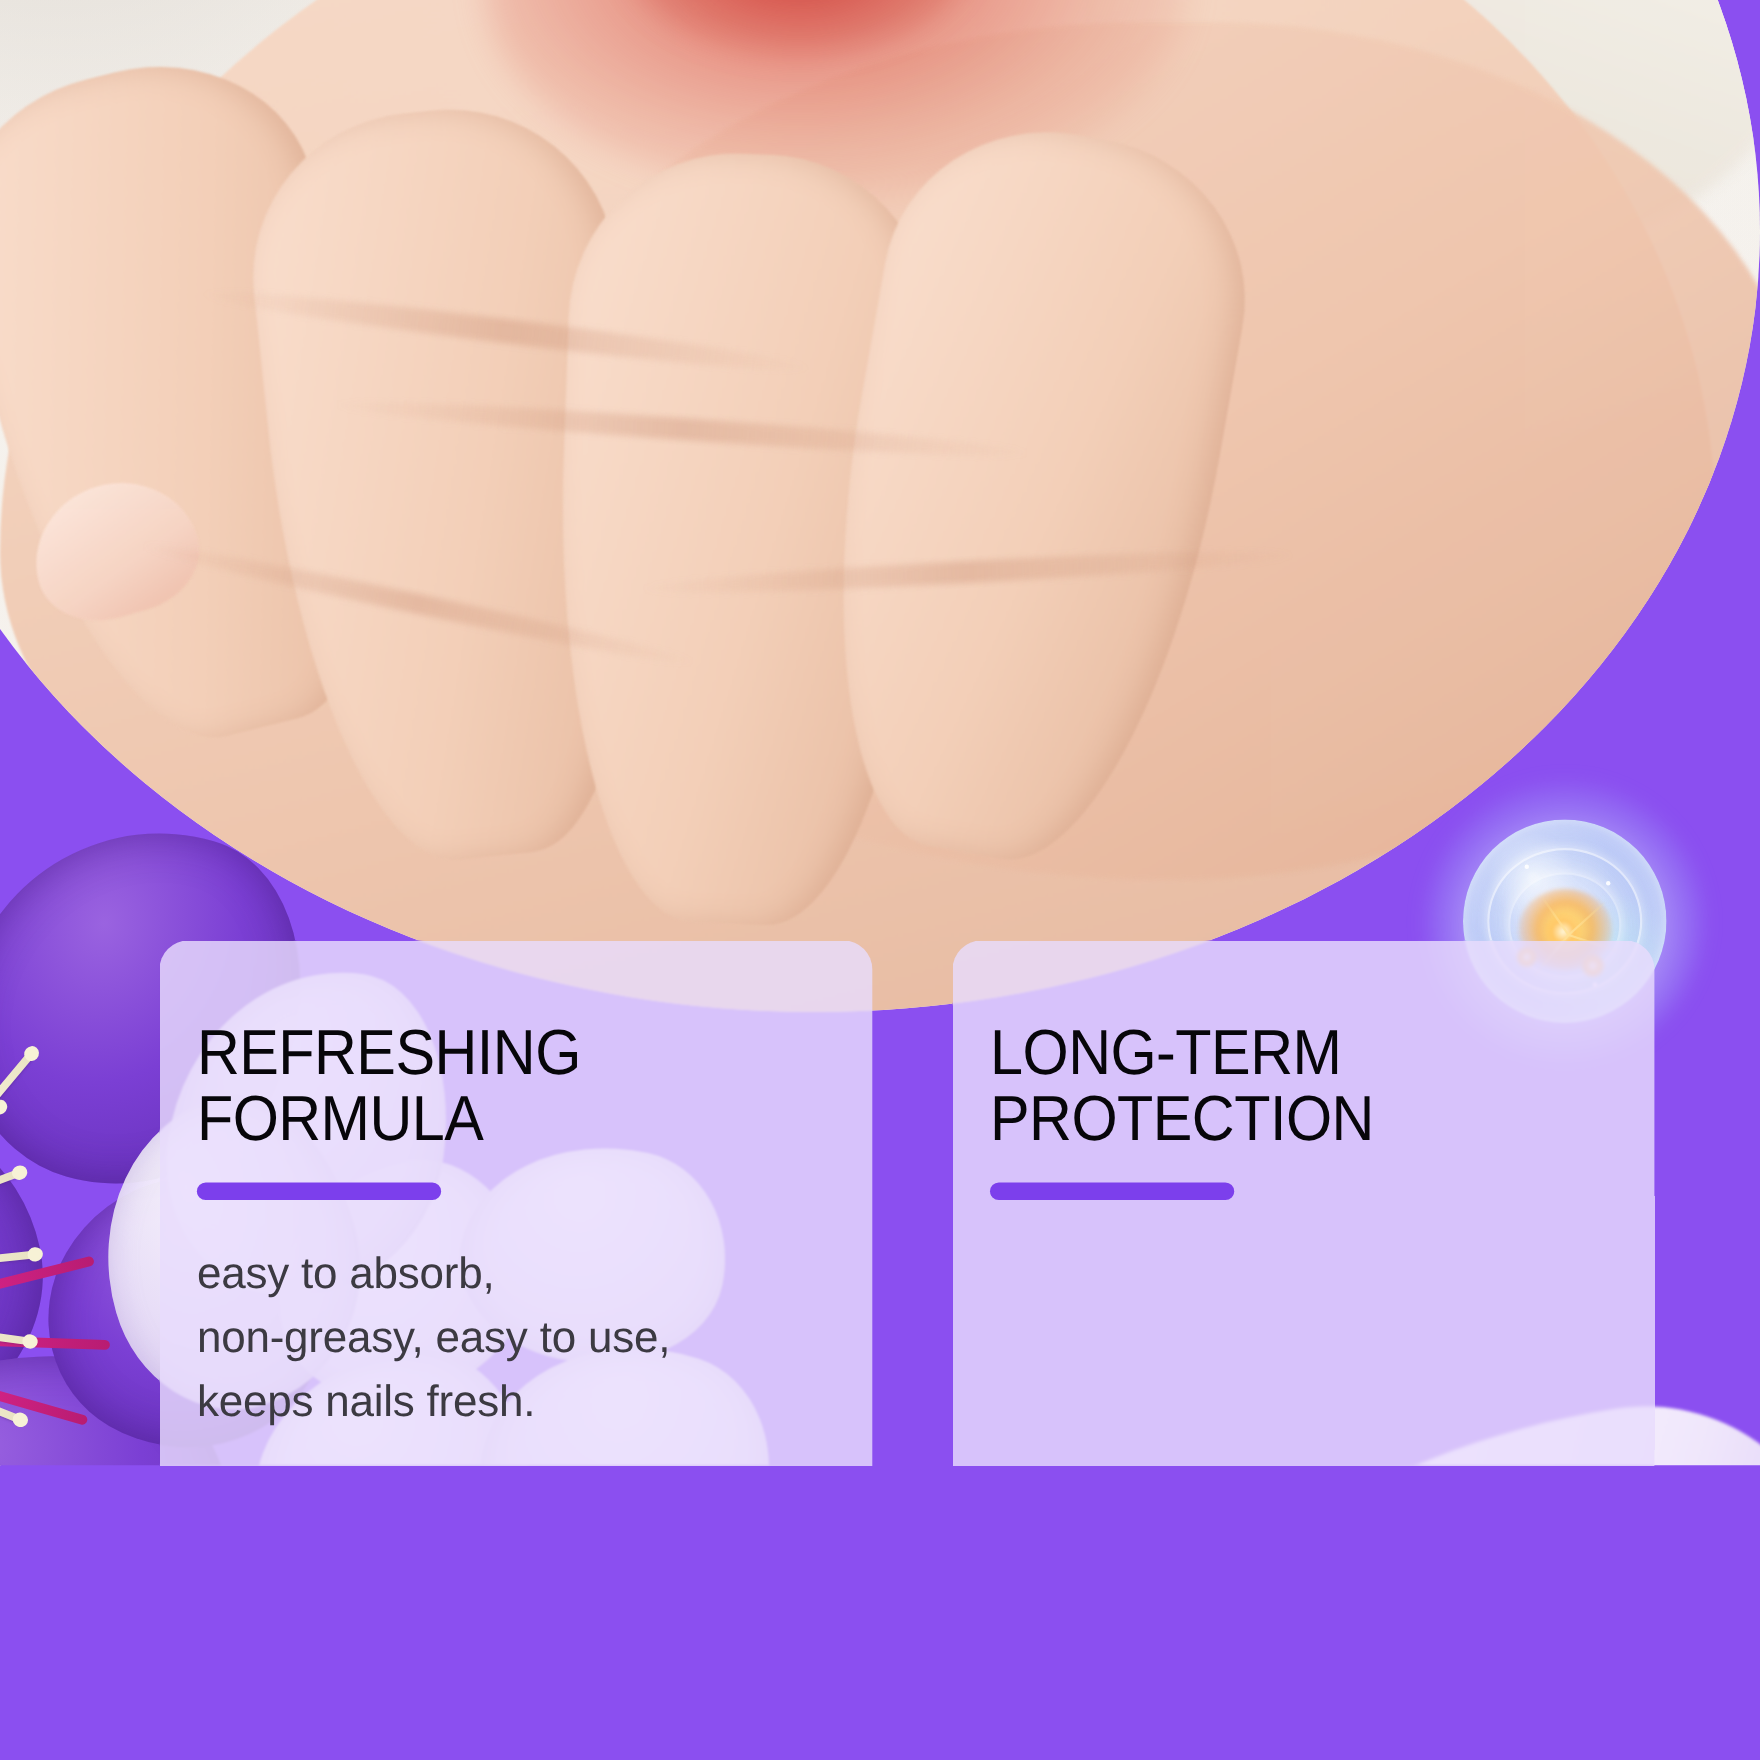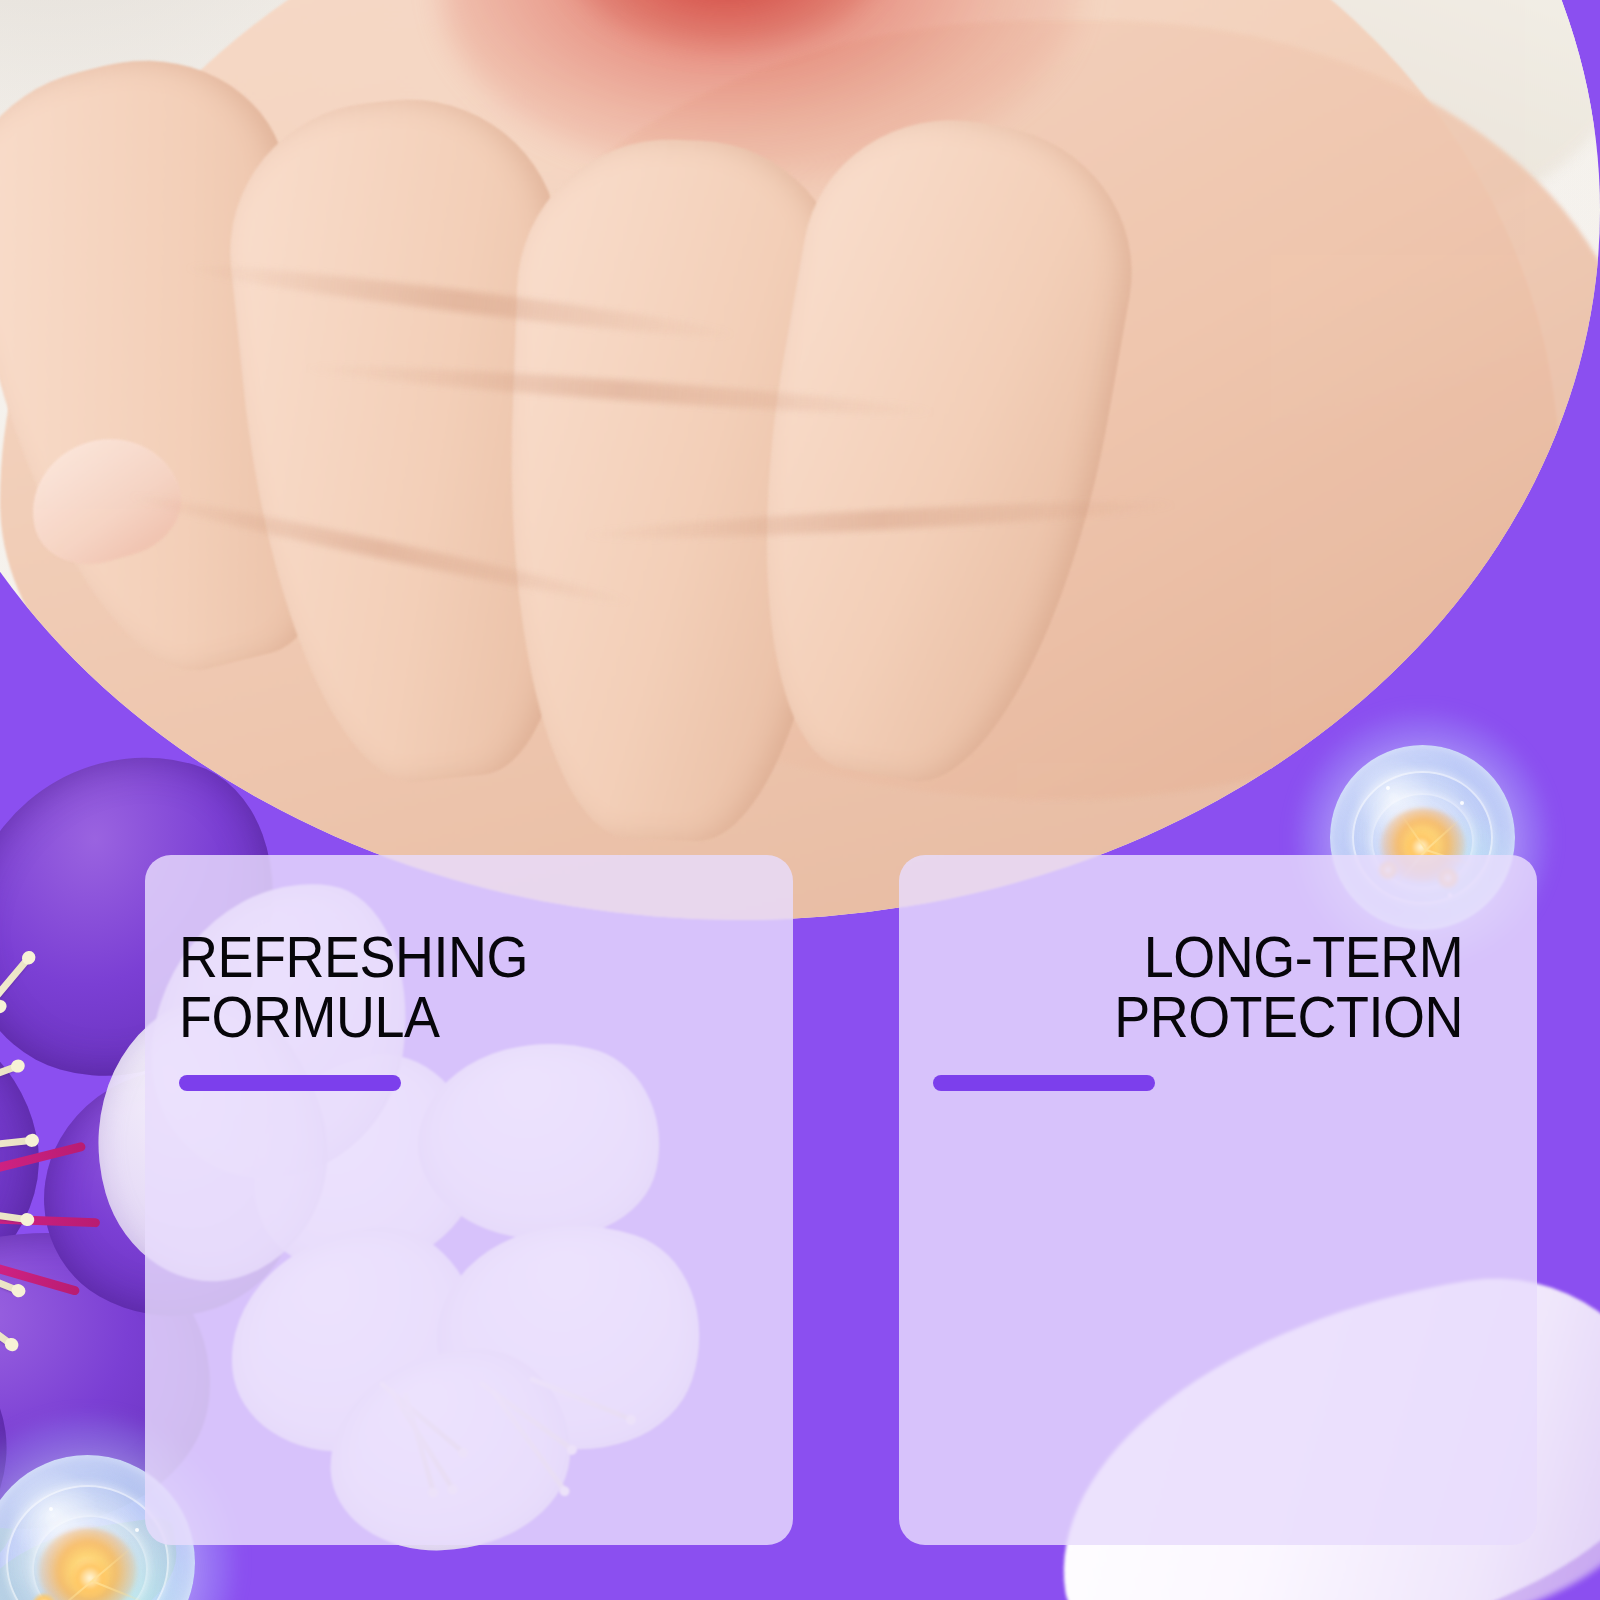--- a/index.html
+++ b/index.html
@@ -6,21 +6,21 @@
   html,body { width:1600px; height:1600px; }
   body {
     font-family:"Liberation Sans", sans-serif;
     background:#8B4FF0;
     overflow:hidden;
     position:relative;
   }
 
   #stage {
     position:absolute; inset:0;
-    width:1600px; height:1600px;
+    width:1600px; height:1332px;
     background:#8B4FF0;
     overflow:hidden;
   }
 
   
   .flower-cluster {
     position:absolute;
     left:-180px; top:760px;
     width:700px; height:840px;
     pointer-events:none;
@@ -395,24 +395,27 @@
     <div class="ray" style="left:52%;top:58%;width:56px;transform:rotate(140deg);"></div>
     <div class="dot" style="left:32%;top:24%;"></div>
     <div class="dot" style="left:72%;top:34%;"></div>
   </div>
 
   <div class="card" style="left:145px;top:855px;width:648px;height:690px;">
     <div class="card-inner">
       <div class="card-title">REFRESHING
 FORMULA</div>
       <div class="accent-bar"></div>
+      <div class="card-body">easy to absorb,
+non-greasy, easy to use,
+keeps nails fresh.</div>
     </div>
   </div>
 
-  <div class="card" style="left:899px;top:855px;width:638px;height:690px;text-align:right;">
+  <div class="card" style="left:866px;top:855px;width:638px;height:690px;">
     <div class="card-inner">
       <div class="card-title">LONG-TERM
 PROTECTION</div>
       <div class="accent-bar"></div>
     </div>
   </div>
 
 </div>
 
 </body></html>

